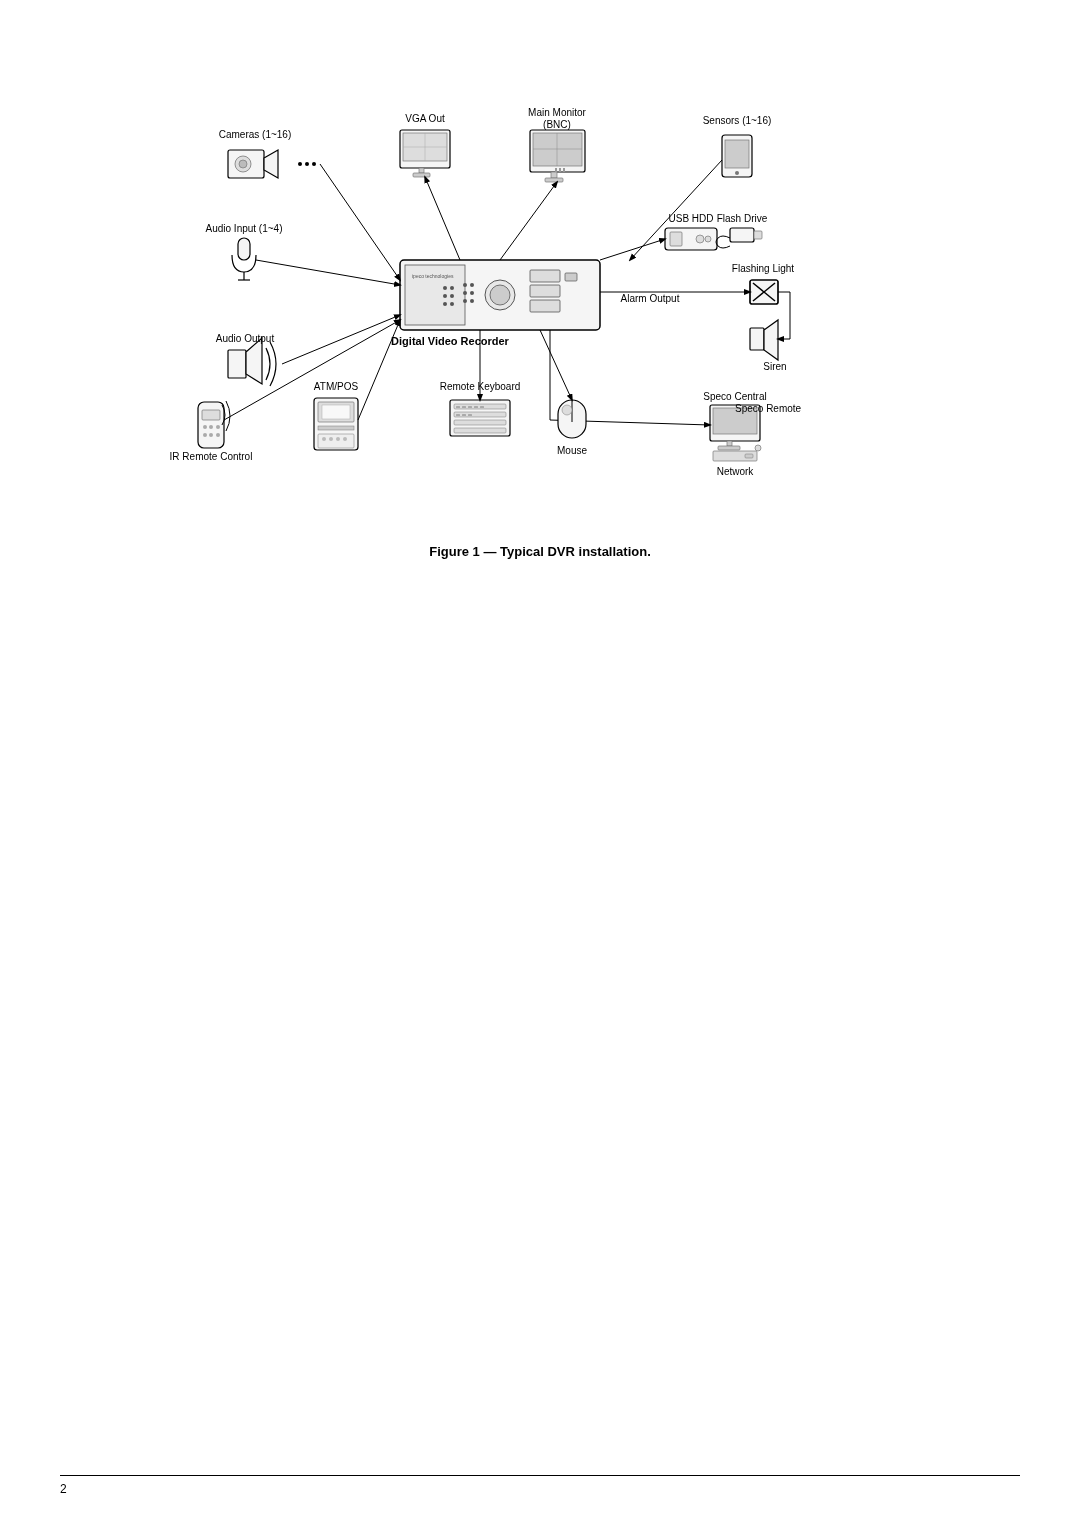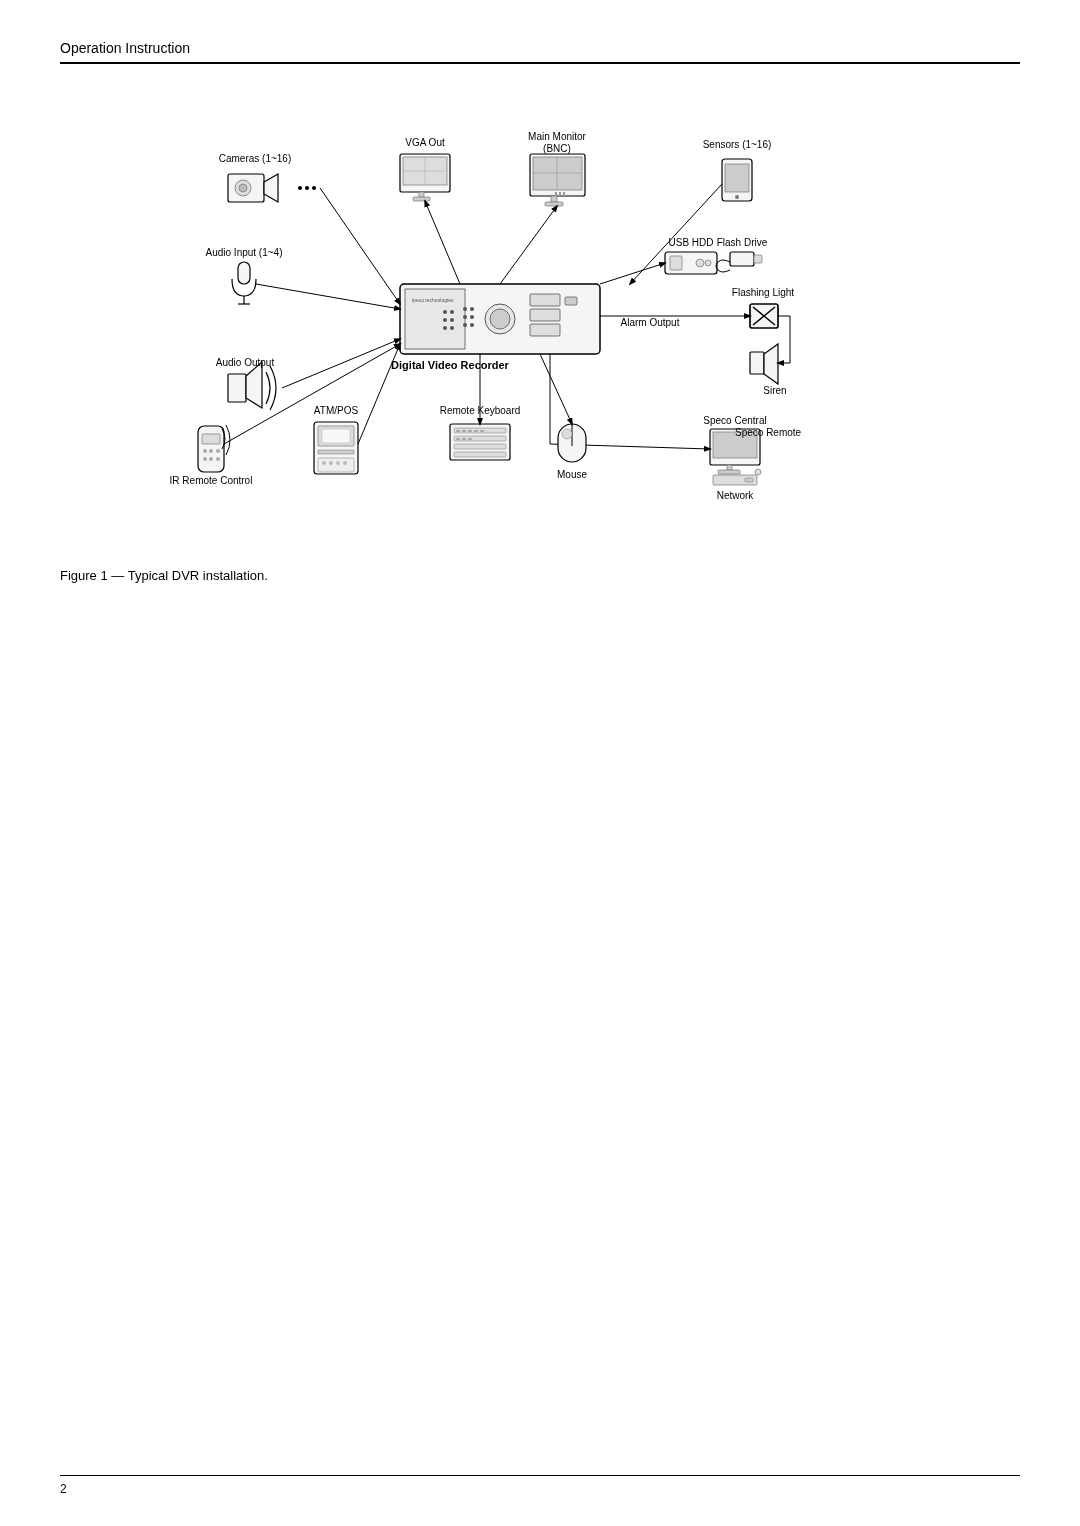--- a/index.html
+++ b/index.html
@@ -40,23 +40,24 @@
       margin: 20px auto;
     }
 
     
     .diagram-svg {
       width: 100%;
       height: 100%;
     }
 
     .figure-caption {
-      text-align: left;
+      text-align: center;
       font-size: 13px;
       margin-top: 24px;
+      font-weight: bold;
     }
 
     .page-footer {
       position: absolute;
       bottom: 30px;
       left: 60px;
       right: 60px;
       border-top: 1px solid #000;
       padding-top: 6px;
       display: flex;
@@ -66,23 +67,20 @@
     .page-number {
       font-size: 12px;
       color: #000;
     }
   </style>
 </head>
 <body>
 
 <div class="page-container">
 
-  <div class="header-section">
-    <span class="header-title">Operation Instruction</span>
-  </div>
 
   <div class="diagram-area">
     <svg class="diagram-svg" viewBox="0 0 900 460" xmlns="http://www.w3.org/2000/svg">
 
       <rect x="310" y="200" width="200" height="70" rx="4" ry="4" fill="#f5f5f5" stroke="#000" stroke-width="1.5"></rect>
 
       <rect x="315" y="205" width="60" height="60" fill="#e8e8e8" stroke="#555" stroke-width="0.8"></rect>
 
       <text x="322" y="218" font-size="5" fill="#555">ipeco technologies</text>
 

